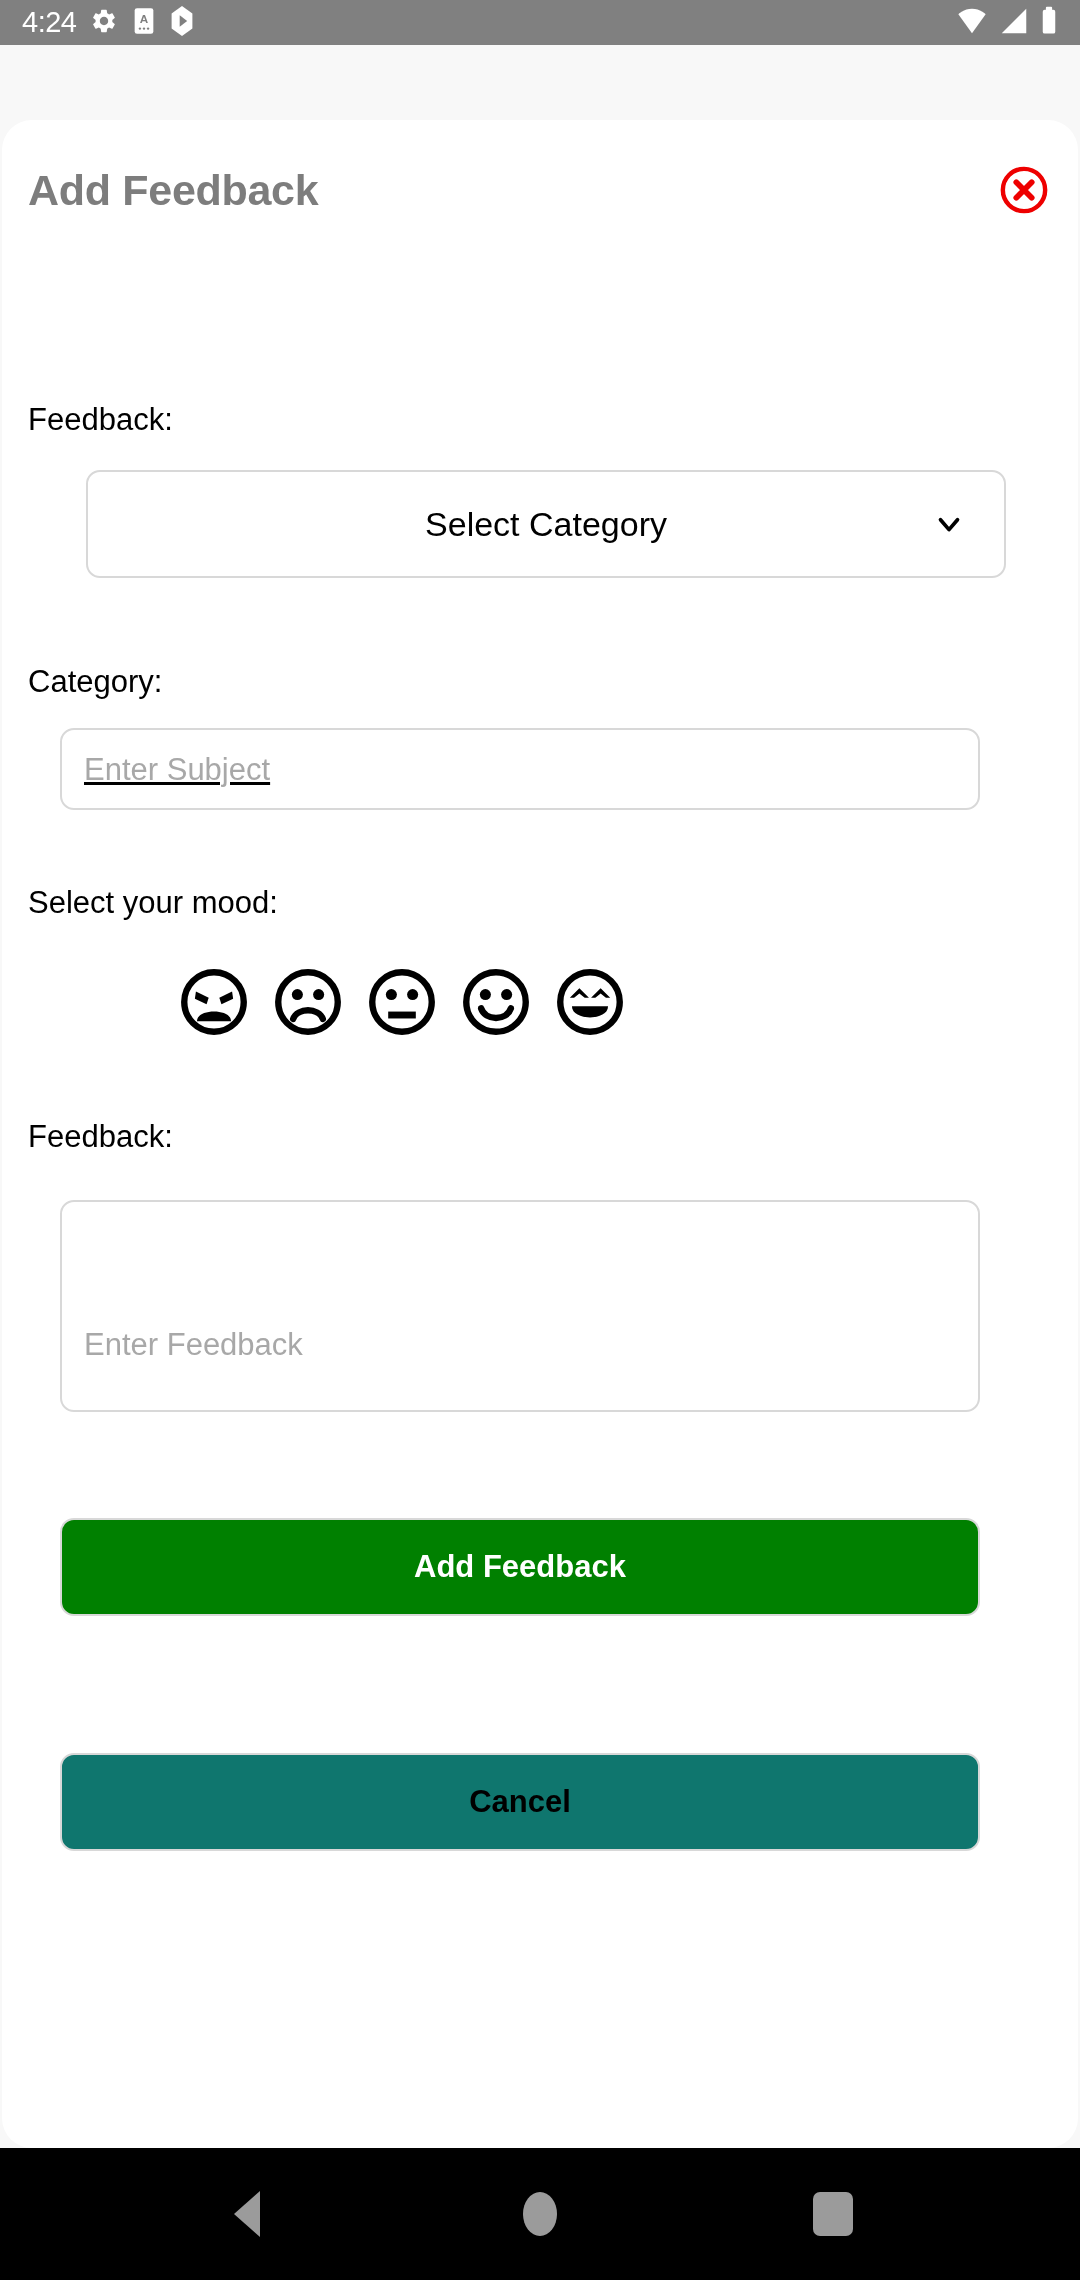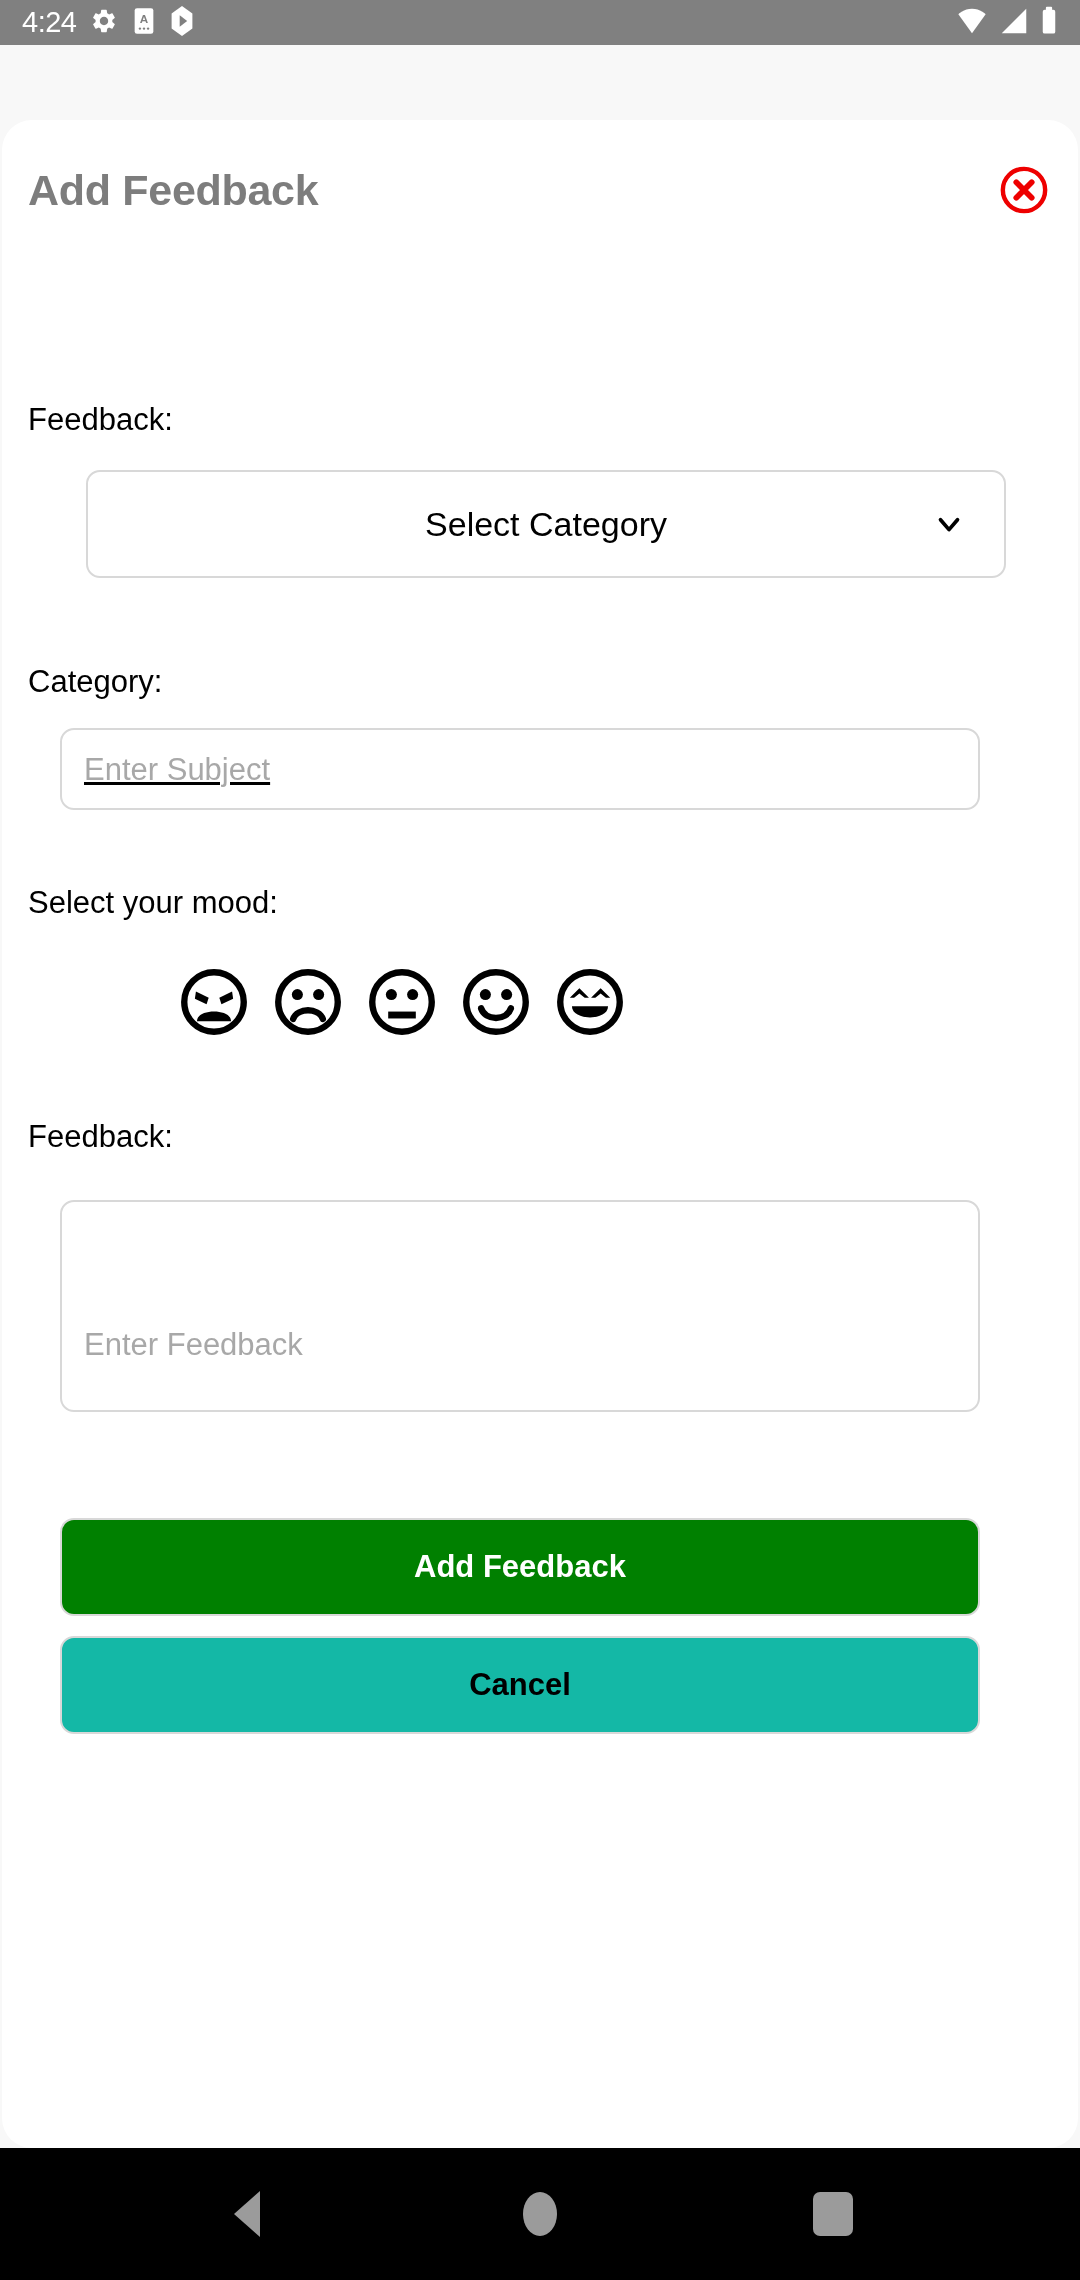--- a/index.html
+++ b/index.html
@@ -200,22 +200,22 @@
     font-weight: bold;
     cursor: pointer;
     border: 2px solid #d8d8d8;
   }
   .btn-primary {
     top: 1398px;
     background: #008000;
     color: #ffffff;
   }
   .btn-secondary {
-    top: 1516px;
-    background: #14b8a6;
+    top: 1633px;
+    background: #0f766e;
     color: #000000;
     justify-content: center;
   }
 
   
   .nav-bar {
     position: absolute;
     bottom: 0; left: 0;
     width: 1080px;
     height: 132px;

